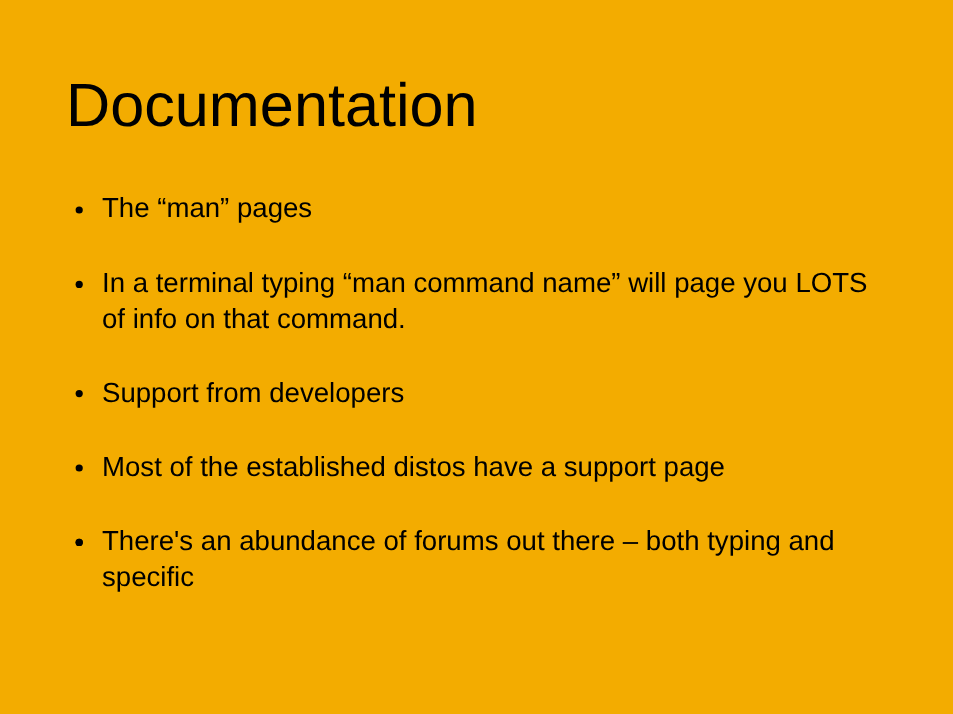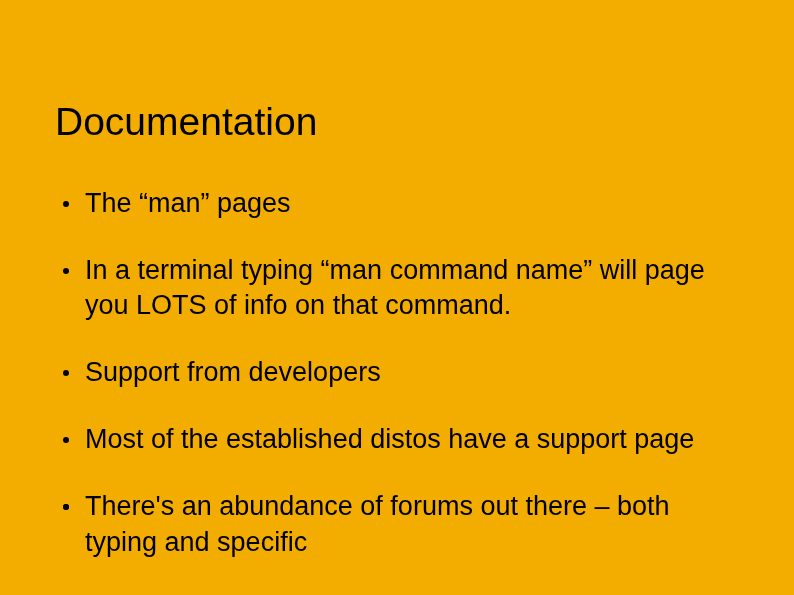--- a/index.html
+++ b/index.html
@@ -11,32 +11,31 @@
     width: 794px;
     height: 595px;
     background: #f3ac00;
     font-family: Arial, Helvetica, sans-serif;
     color: #000000;
     padding-top: 58px;
     padding-left: 55px;
     padding-right: 55px;
   }
   .slide-title {
-    font-size: 39px;
+    font-size: 51px;
     font-weight: 400;
     margin-bottom: 42px;
-    margin-top: 42px;
   }
   .bullet-list {
     list-style: none;
   }
   .bullet-item {
     position: relative;
     padding-left: 30px;
-    font-size: 27px;
+    font-size: 23px;
     line-height: 1.3;
     margin-bottom: 32px;
   }
   .bullet-marker {
     position: absolute;
     left: 8px;
     top: 0.55em;
     width: 6px;
     height: 6px;
     background: #000;

